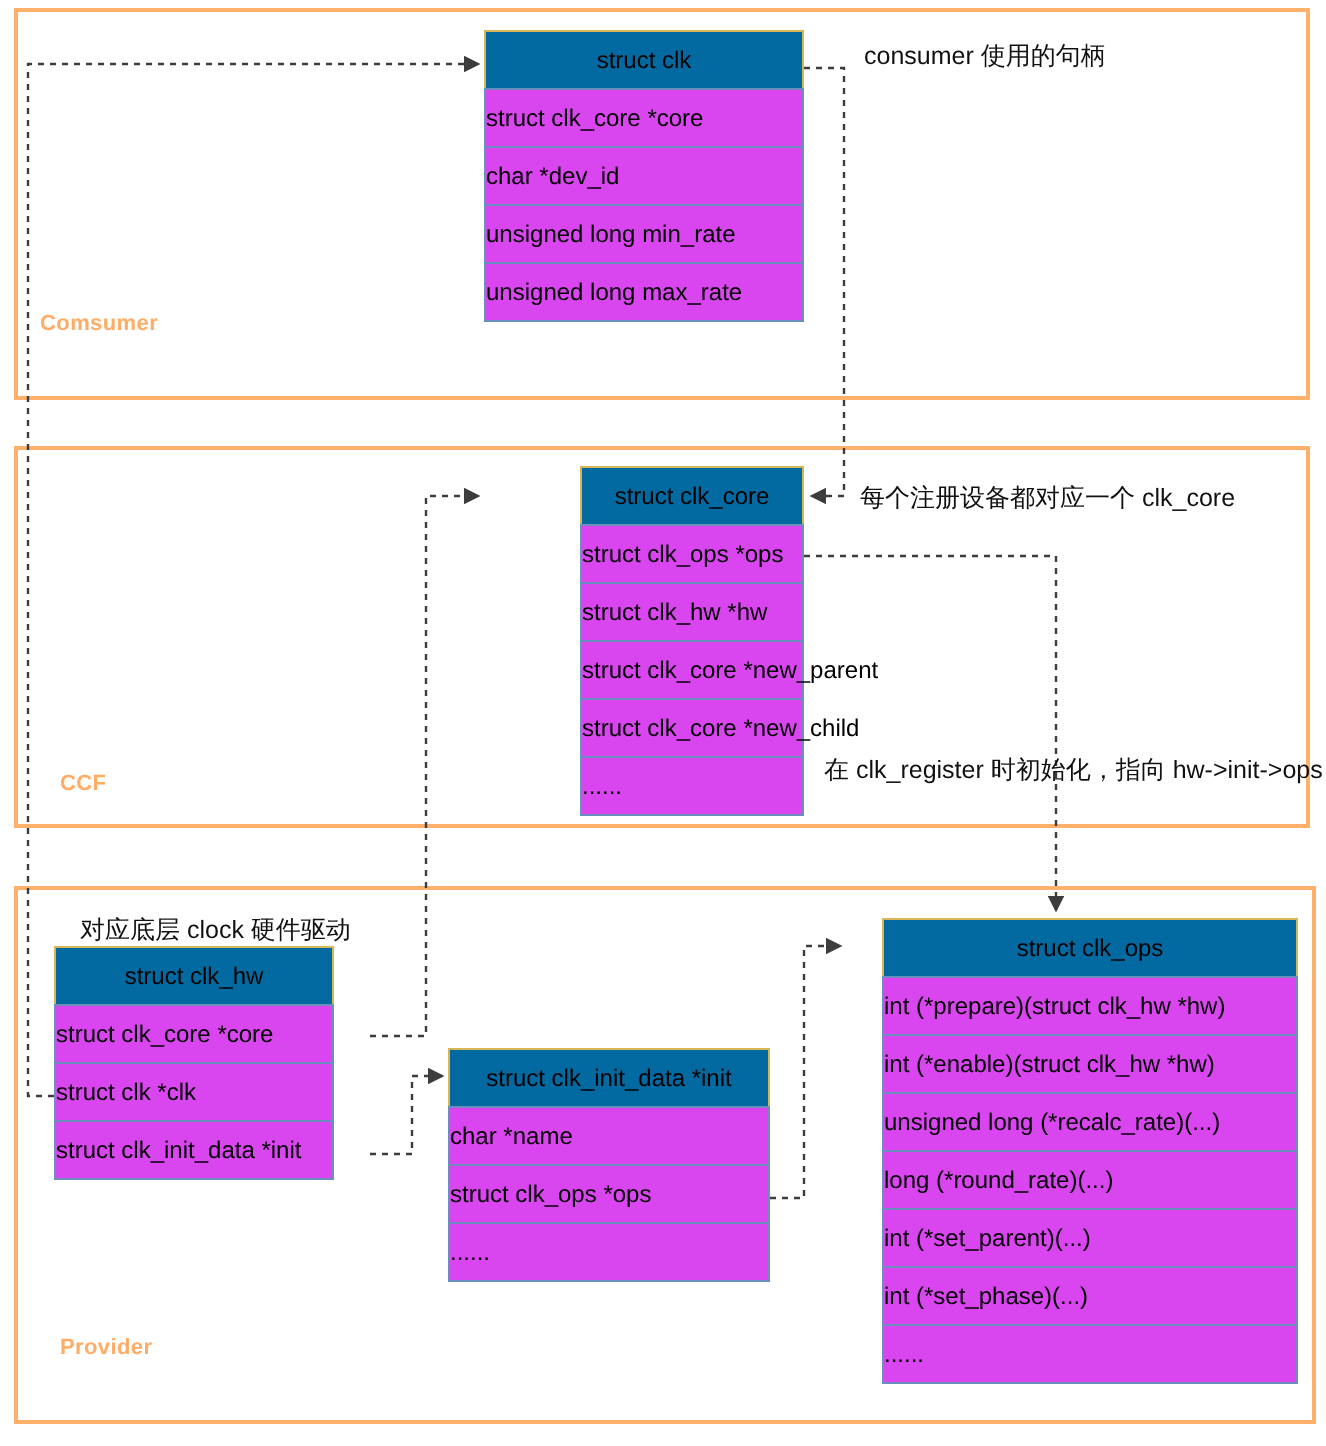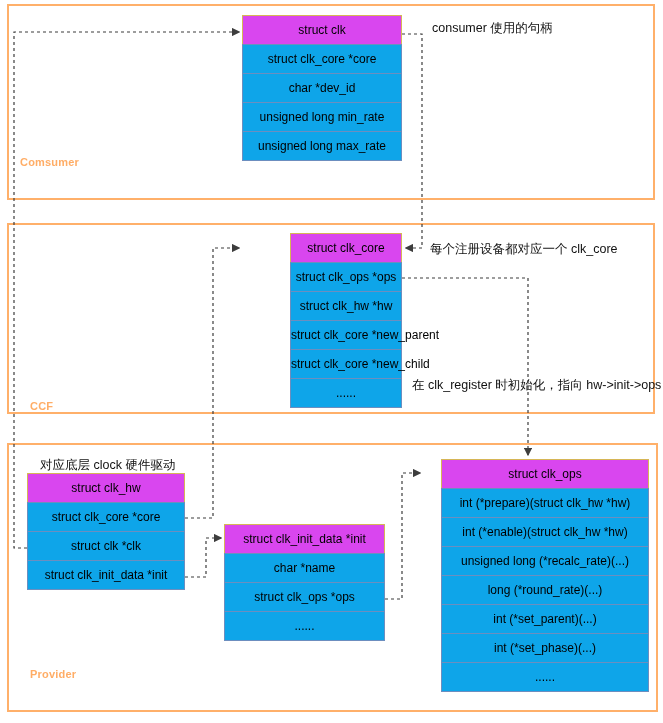--- a/index.html
+++ b/index.html
@@ -23,33 +23,33 @@
     font-size:11px;
     letter-spacing:.2px;
   }
   .struct{
     position:absolute;
     box-sizing:border-box;
   }
   .struct .hdr{
     box-sizing:border-box;
     height:30px;line-height:28px;
-    background:#d946ef;
+    background:#0369a1;
     border:1px solid #D6B656;
     text-align:center;
     font-size:12px;color:#000;
     white-space:nowrap;
   }
   .struct .cell{
     box-sizing:border-box;
     height:30px;line-height:28px;
-    background:#0ea5e9;
+    background:#d946ef;
     border:1px solid #6C8EBF;
     margin-top:-1px;
-    text-align:center;
+    text-align:left;
     font-size:12px;color:#000;
     white-space:nowrap;
   }
   .note{
     position:absolute;
     font-size:12.5px;
     color:#111;
     white-space:nowrap;
   }
   #connectors{
@@ -60,21 +60,21 @@
 </head>
 <body>
 
 <div id="canvas">
 
   <div class="section" style="left:7px;top:4px;width:648px;height:196px;"></div>
   <div class="section" style="left:7px;top:223px;width:648px;height:191px;"></div>
   <div class="section" style="left:7px;top:443px;width:651px;height:269px;"></div>
 
   <div class="section-label" style="left:20px;top:156px;">Comsumer</div>
-  <div class="section-label" style="left:30px;top:400px;">CCF</div>
+  <div class="section-label" style="left:30px;top:386px;">CCF</div>
   <div class="section-label" style="left:30px;top:668px;">Provider</div>
 
   <svg id="connectors" width="663" height="723" viewBox="0 0 663 723">
     <defs>
       <marker id="arrow" viewBox="0 0 10 10" refX="8.5" refY="5" markerWidth="7" markerHeight="7" orient="auto-start-reverse">
         <path d="M0,0 L10,5 L0,10 z" fill="#3d3d3d"></path>
       </marker>
     </defs>
     <g fill="none" stroke="#3d3d3d" stroke-width="1.2" stroke-dasharray="3 3">
       <path d="M27,548 L14,548 L14,32 L239,32" marker-end="url(#arrow)"></path>
@@ -96,21 +96,21 @@
 
   <div class="struct" style="left:242px;top:233px;width:160px;padding-left:48px;">
     <div class="hdr">struct clk_core</div>
     <div class="cell">struct clk_ops *ops</div>
     <div class="cell">struct clk_hw *hw</div>
     <div class="cell">struct clk_core *new_parent</div>
     <div class="cell">struct clk_core *new_child</div>
     <div class="cell">......</div>
   </div>
 
-  <div class="struct" style="left:27px;top:473px;width:158px;">
+  <div class="struct" style="left:27px;top:473px;width:140px;">
     <div class="hdr">struct clk_hw</div>
     <div class="cell">struct clk_core *core</div>
     <div class="cell">struct clk *clk</div>
     <div class="cell">struct clk_init_data *init</div>
   </div>
 
   <div class="struct" style="left:224px;top:524px;width:161px;">
     <div class="hdr">struct clk_init_data *init</div>
     <div class="cell">char *name</div>
     <div class="cell">struct clk_ops *ops</div>

